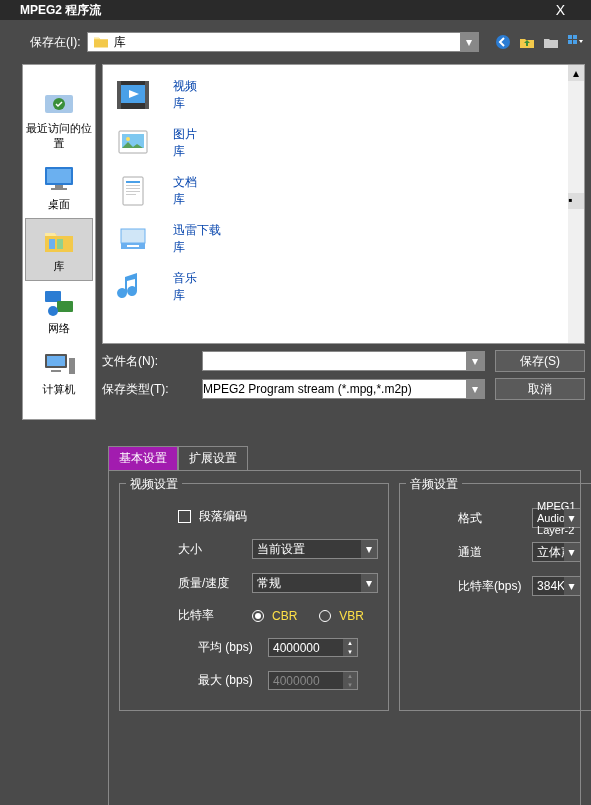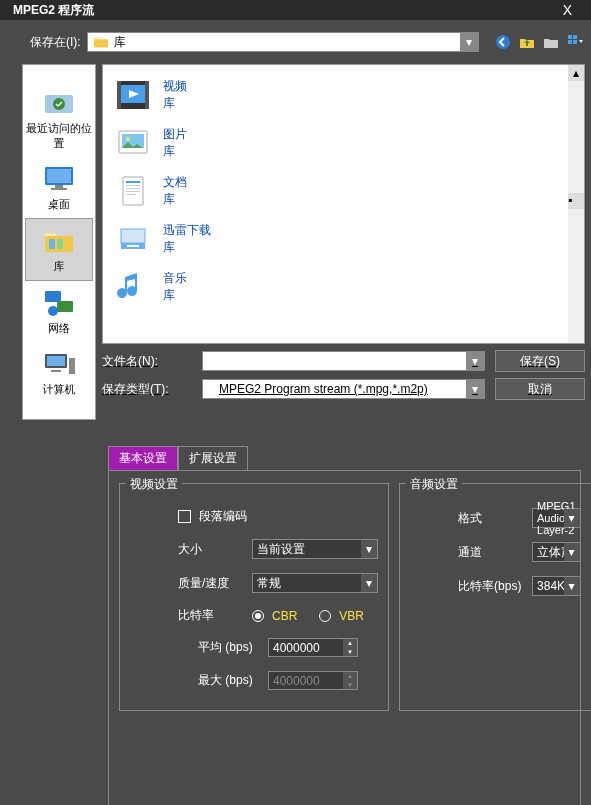--- a/index.html
+++ b/index.html
@@ -1,17 +1,17 @@
 <!DOCTYPE html>
 <html><head>
 <meta charset="utf-8">
 <style>
 * { margin: 0; padding: 0; box-sizing: border-box; font-family: "Microsoft YaHei", sans-serif; font-size: 12px; }
 body { background: #4a4a4a; width: 591px; height: 805px; }
-.titlebar { background: #2a2a2a; color: #fff; height: 20px; display: flex; align-items: center; padding: 0 13px; justify-content: space-between; }
+.titlebar { background: #2a2a2a; color: #fff; height: 20px; display: flex; align-items: center; padding: 0 20px; justify-content: space-between; }
 .titlebar-title { font-weight: bold; }
 .close-x { font-size: 14px; cursor: pointer; padding: 0 6px; }
 .top-toolbar { background: #4a4a4a; height: 44px; display: flex; align-items: center; padding: 0 8px; gap: 6px; }
 .top-label { color: #fff; }
 .path-dropdown { flex: 1; background: #fff; height: 20px; display: flex; align-items: center; border: 1px solid #888; }
 .path-folder-icon { width: 18px; height: 14px; margin: 0 4px; }
 .path-text { flex: 1; color: #000; }
 .dd-btn { width: 18px; height: 18px; background: #888; display: flex; align-items: center; justify-content: center; color: #fff; }
 .toolbar-icons { display: flex; gap: 8px; margin-left: 10px; }
 .tb-icon { width: 16px; height: 16px; display: flex; align-items: center; justify-content: center; }
@@ -20,29 +20,29 @@
 .sidebar-item { display: flex; flex-direction: column; align-items: center; padding: 6px 2px; cursor: pointer; }
 .sidebar-item.selected { background: #d4d4d4; border: 1px solid #999; margin: 0 2px; }
 .sb-icon { width: 36px; height: 32px; margin-bottom: 2px; }
 .sb-label { color: #000; font-size: 11px; text-align: center; }
 .right-col { flex: 1; display: flex; flex-direction: column; gap: 6px; }
 .file-list { background: #fff; border: 1px solid #999; height: 280px; overflow: auto; padding: 6px; position: relative; }
 .scroll-up-btn, .scroll-down-btn { position: absolute; right: 0; width: 16px; height: 16px; background: #ddd; display: flex; align-items: center; justify-content: center; }
 .scroll-up-btn { top: 0; }
 .scroll-middle { position: absolute; right: 0; top: 128px; width: 16px; height: 16px; background: #ddd; }
 .scroll-track { position: absolute; right: 0; top: 16px; bottom: 0; width: 16px; background: #f0f0f0; }
-.file-item { display: flex; align-items: center; gap: 10px; padding: 4px; cursor: pointer; }
+.file-item { display: flex; align-items: center; gap: 20px; padding: 4px; cursor: pointer; }
 .fi-icon { width: 40px; height: 40px; display: flex; align-items: center; justify-content: center; flex-shrink: 0; }
 .fi-text { display: flex; flex-direction: column; }
 .fi-name { color: #0645ad; }
 .fi-sub { color: #0645ad; }
-.field-row { display: flex; align-items: center; gap: 10px; text-decoration: underline; }
+.field-row { display: flex; align-items: center; gap: 10px; }
 .field-label { color: #fff; width: 90px; }
 .field-input { flex: 1; background: #fff; height: 20px; border: 1px solid #888; display: flex; align-items: center; }
-.field-input-text { flex: 1; color: #000; padding: 0 16px; }
+.field-input-text { flex: 1; color: #000; padding: 0 0; }
 .action-btn { width: 90px; height: 22px; background: #5a5a5a; border: 1px solid #888; color: #fff; display: flex; align-items: center; justify-content: center; cursor: pointer; }
 .tabs-row { display: flex; margin: 20px 0 0 108px; }
 .tab { padding: 3px 10px; color: #fff; background: #4a4a4a; border: 1px solid #888; border-bottom: none; cursor: pointer; }
 .tab.active { background: #a21caf; }
 .settings-panel { margin: 0 10px 10px 108px; border: 1px solid #888; padding: 12px 10px 60px 10px; min-height: 340px; }
 .two-col { display: flex; gap: 10px; }
 .col-box { flex: 1; border: 1px solid #888; padding: 10px 10px 20px 10px; position: relative; }
 .col-title { position: absolute; top: -8px; left: 6px; background: #4a4a4a; color: #fff; padding: 0 4px; }
 .opt-row { display: flex; align-items: center; margin-top: 14px; gap: 8px; padding-left: 48px; }
 .opt-label { color: #fff; width: 66px; }

